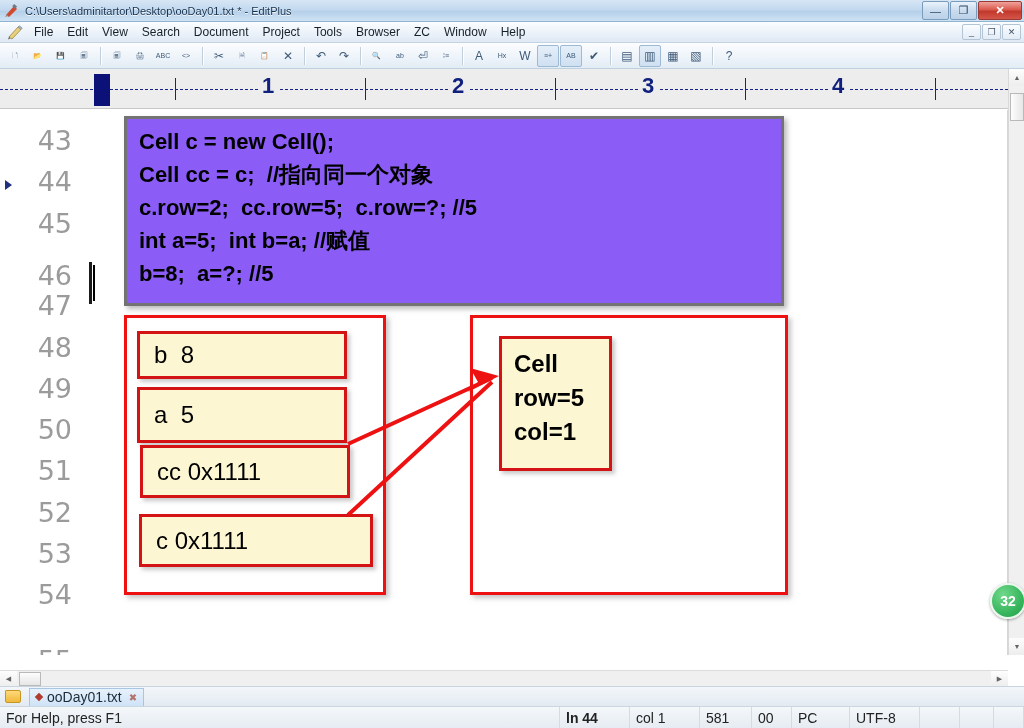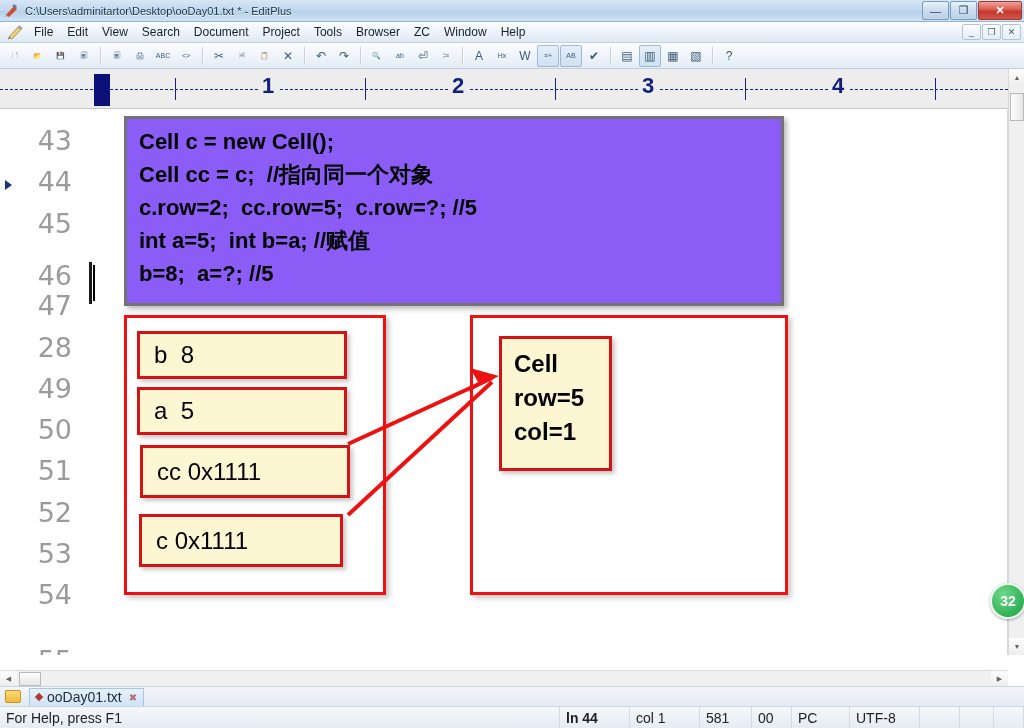--- a/index.html
+++ b/index.html
@@ -393,21 +393,21 @@
 
   <div class="editor">
 
     <div class="gutter" id="gutter">
         <div class="lnum" style="top: 17px;">43</div>
         <div class="lnum" style="top: 58.3px;">44</div>
         <div class="bookmark-tri" style="top: 70.3px;"></div>
         <div class="lnum" style="top: 99.6px;">45</div>
         <div class="lnum" style="top: 140.9px; margin-top: 11px;">46</div>
         <div class="lnum" style="top: 182.2px;">47</div>
-        <div class="lnum" style="top: 223.5px;">28</div>
+        <div class="lnum" style="top: 223.5px;">48</div>
         <div class="lnum" style="top: 264.8px;">49</div>
         <div class="lnum" style="top: 306.1px;">50</div>
         <div class="lnum" style="top: 347.4px;">51</div>
         <div class="lnum" style="top: 388.7px;">52</div>
         <div class="lnum" style="top: 430px;">53</div>
         <div class="lnum" style="top: 471.3px;">54</div>
         <div class="lnum" style="top: 537px; text-align: right;">55</div>
       </div>
     <div class="vbar"></div>
     <div class="caret"></div>
@@ -417,27 +417,27 @@
       <div class="code-line">Cell cc = c;  //指向同一个对象</div>
       <div class="code-line">c.row=2;  cc.row=5;  c.row=?; //5</div>
       <div class="code-line">int a=5;  int b=a; //赋值</div>
       <div class="code-line">b=8;  a=?; //5</div>
     </div>
 
     <div class="frame" style="left:124px;top:205px;width:262px;height:280px;"></div>
     <div class="var-box" style="left:137px;top:221px;width:210px;height:48px;">
       <span class="var-text">b  8</span>
     </div>
-    <div class="var-box" style="left:137px;top:277px;width:210px;height:48px;">
+    <div class="var-box" style="left:137px;top:277px;width:210px;height:56px;">
       <span class="var-text">a  5</span>
     </div>
     <div class="var-box" style="left:140px;top:335px;width:210px;height:53px;">
       <span class="var-text">cc 0x1111</span>
     </div>
-    <div class="var-box" style="left:139px;top:404px;width:204px;height:53px;">
+    <div class="var-box" style="left:139px;top:404px;width:234px;height:53px;">
       <span class="var-text">c 0x1111</span>
     </div>
 
     <div class="frame" style="left:470px;top:205px;width:318px;height:280px;"></div>
     <div class="cell-box" style="left:499px;top:226px;width:113px;height:135px;">
       <div class="cell-line">Cell</div>
       <div class="cell-line">row=5</div>
       <div class="cell-line">col=1</div>
     </div>
 

